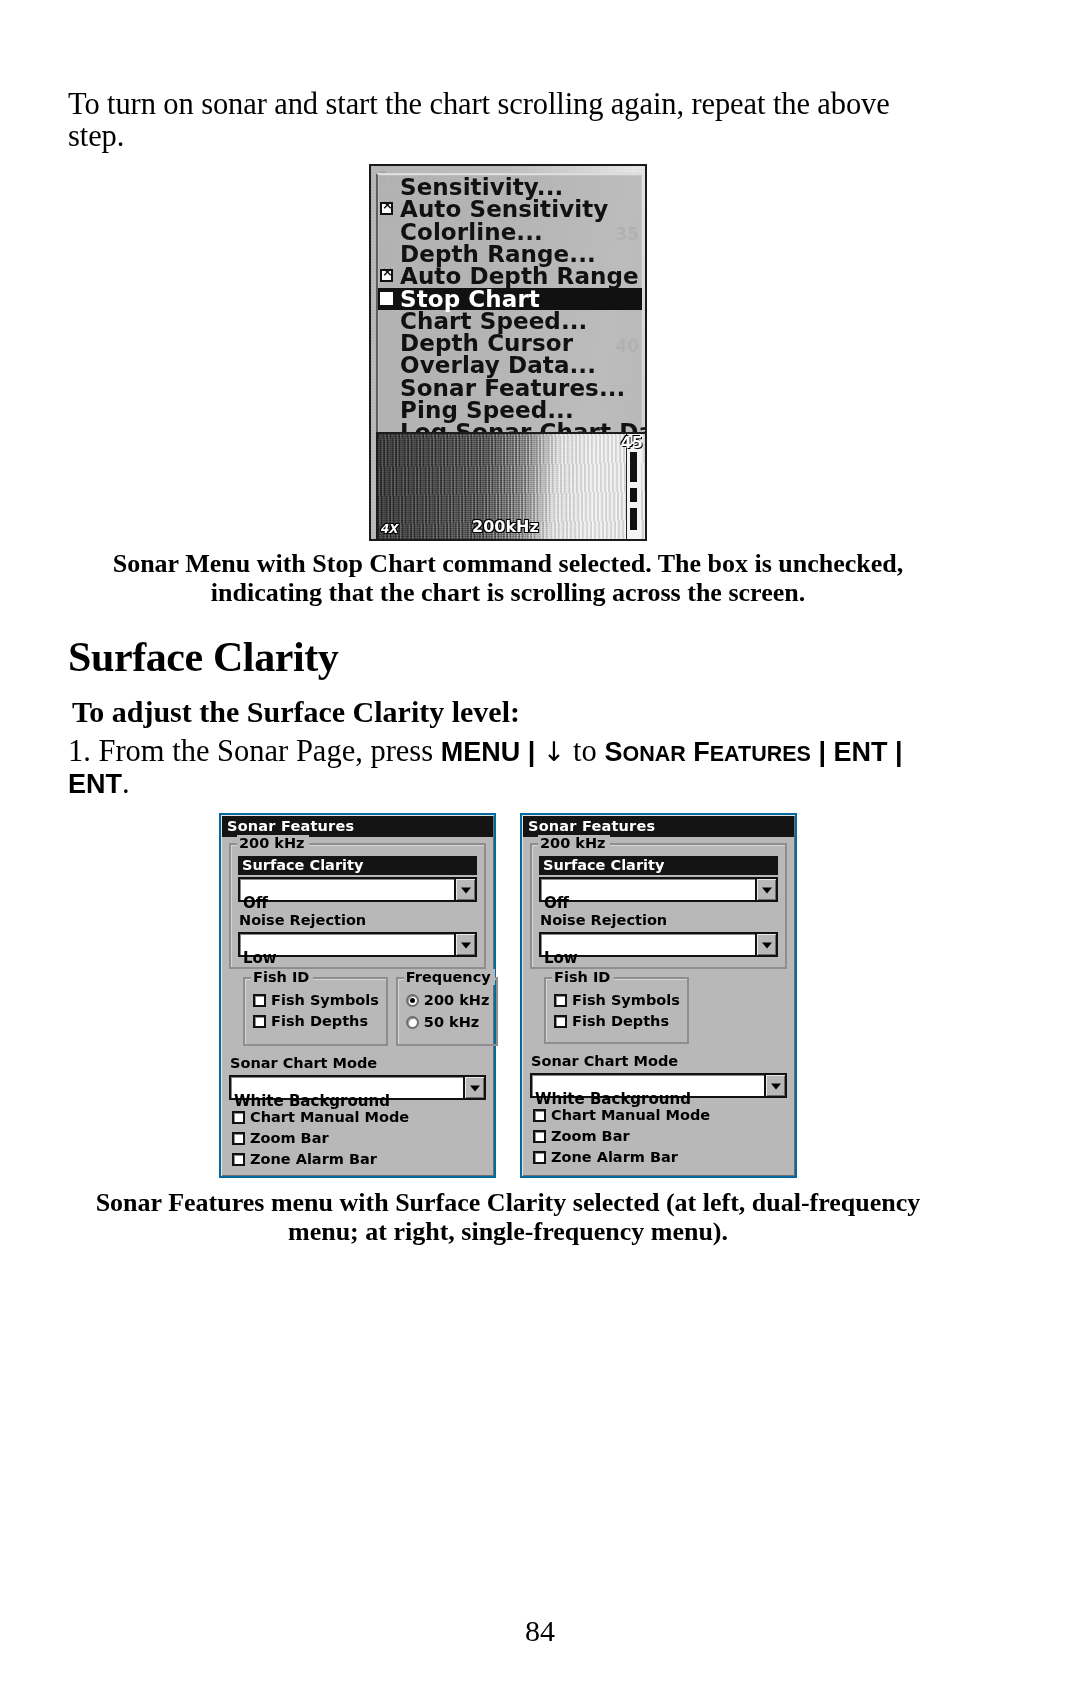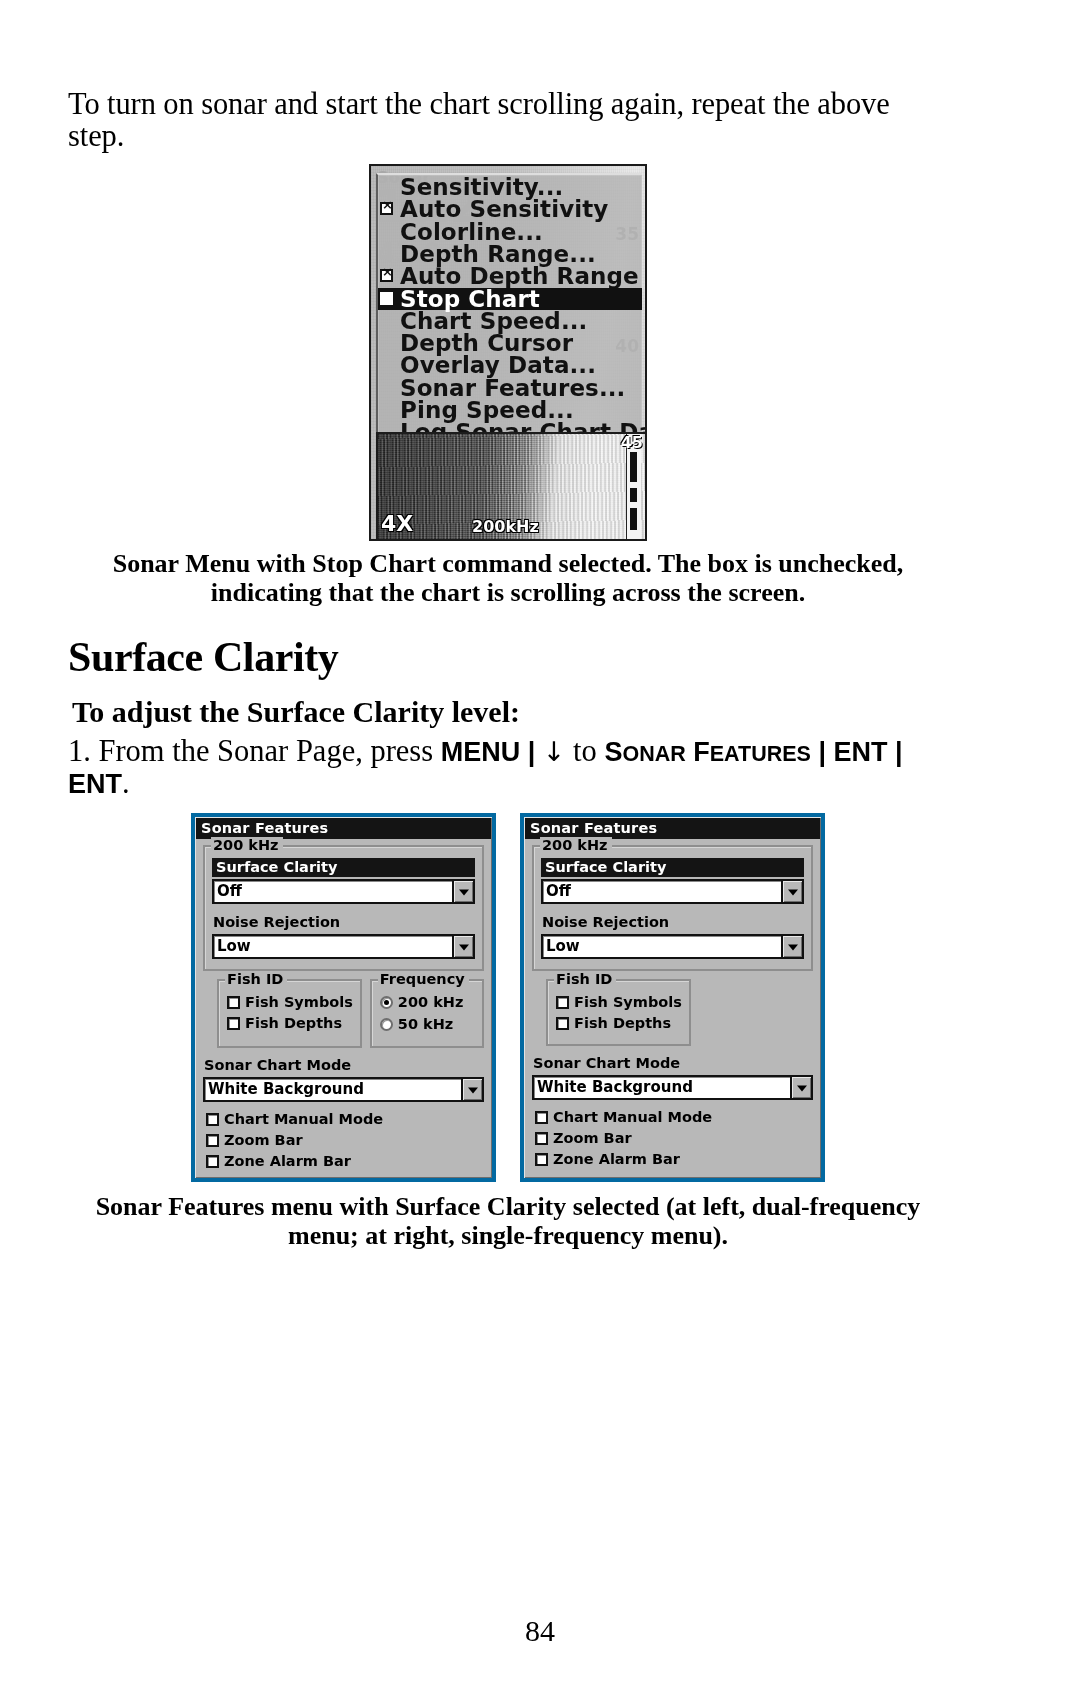--- a/index.html
+++ b/index.html
@@ -125,23 +125,24 @@
     mix-blend-mode:overlay;
   }
   .sonar-strip::after{
     content:"";position:absolute;inset:0;
     background:
       repeating-linear-gradient(88deg, rgba(0,0,0,.22) 0 2px, rgba(255,255,255,.18) 2px 4px);
     opacity:.5;
   }
   .strip-left{
     position:absolute;left:3px;bottom:3px;
-    font-size:22px;font-weight:bold;color:#fff;
+    font-size:12px;font-weight:bold;color:#fff;
     text-shadow:1px 1px 0 #000,-1px -1px 0 #000,1px -1px 0 #000,-1px 1px 0 #000;
     z-index:3;
+    font-style:italic;
   }
   .strip-freq{
     position:absolute;left:94px;bottom:3px;
     font-size:16px;font-weight:bold;color:#fff;
     text-shadow:1px 1px 0 #000,-1px -1px 0 #000,1px -1px 0 #000,-1px 1px 0 #000;
     z-index:3;
   }
   .strip-45{
     position:absolute;right:2px;top:-1px;
     font-size:16px;font-weight:bold;color:#fff;
@@ -184,23 +185,23 @@
   .sc .u{font-size:27px;}
   .sc .l{font-size:21.5px;}
   .arrow{font-family:"DejaVu Sans",sans-serif;font-size:27px;}
 
   
   .dlg-row{
     display:flex;justify-content:center;gap:24px;
     margin:8px 0 10px 0;
   }
   .dlg{
-    width:305px;
+    width:277px;
     background:#b8b8b8;
-    border:4px solid #0369a1;
+    border:2px solid #0369a1;
     box-shadow:inset 1px 1px 0 #e4e4e4, inset -1px -1px 0 #6e6e6e;
     font-family:"DejaVu Sans",sans-serif;
     font-size:14.5px;
     font-weight:bold;
     color:#000;
     padding:0 0 4px 0;
     box-sizing:border-box;
   }
   .dlg-title{
     background:#141414;color:#fff;
@@ -230,21 +231,21 @@
   .fld-label.plain{
     background:transparent;color:#000;padding-left:1px;
   }
   .combo{
     display:flex;align-items:stretch;
     background:#fff;border:2px solid #111;
     box-shadow:inset 1px 1px 0 #888;
     height:21px;margin-bottom:9px;
   }
   .combo .val{
-    flex:1;padding:1px 0 0 3px;color:#000;
+    flex:1;padding:15px 0 0 3px;color:#000;
     font-size:15px;line-height:19px;
   }
   .combo .arrowbtn{
     width:19px;background:#b8b8b8;
     border-left:2px solid #111;
     box-shadow:inset 1px 1px 0 #e9e9e9, inset -1px -1px 0 #6e6e6e;
     position:relative;
   }
   .combo .arrowbtn::after{
     content:"";position:absolute;left:50%;top:50%;

